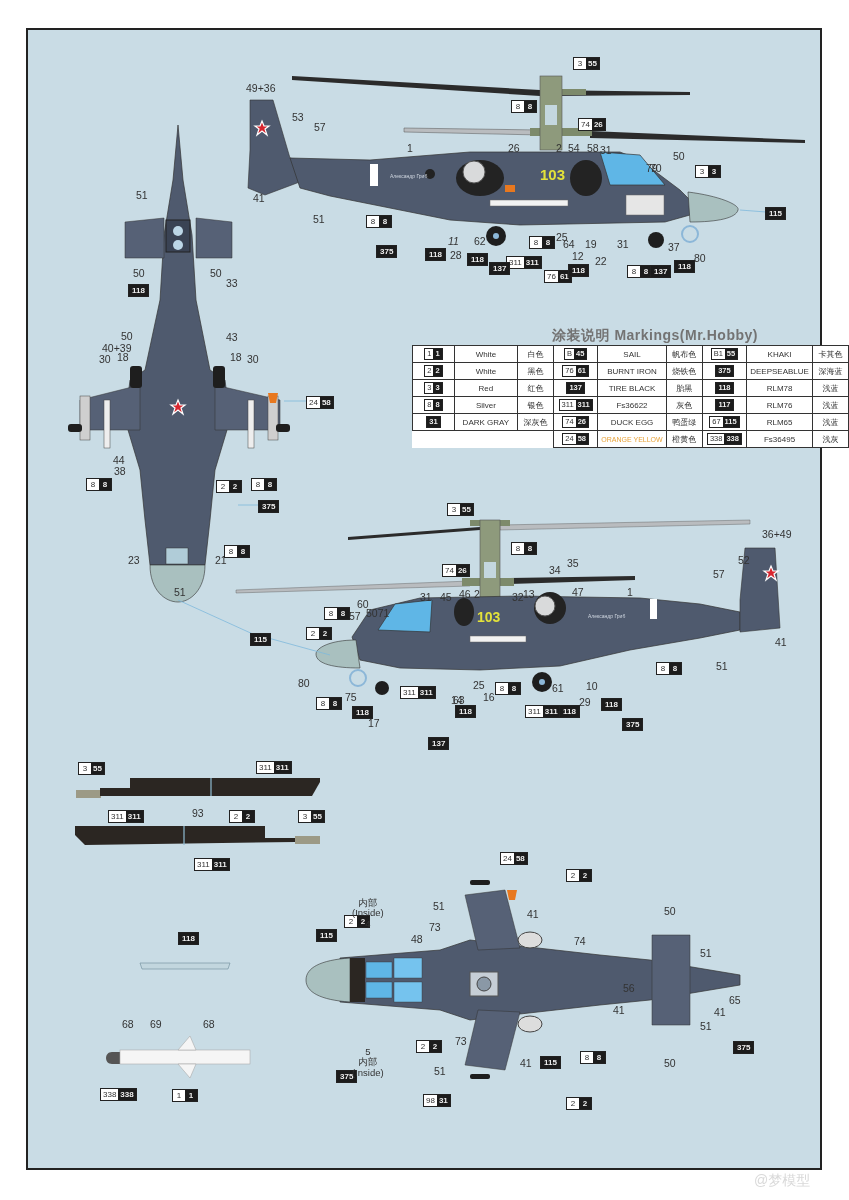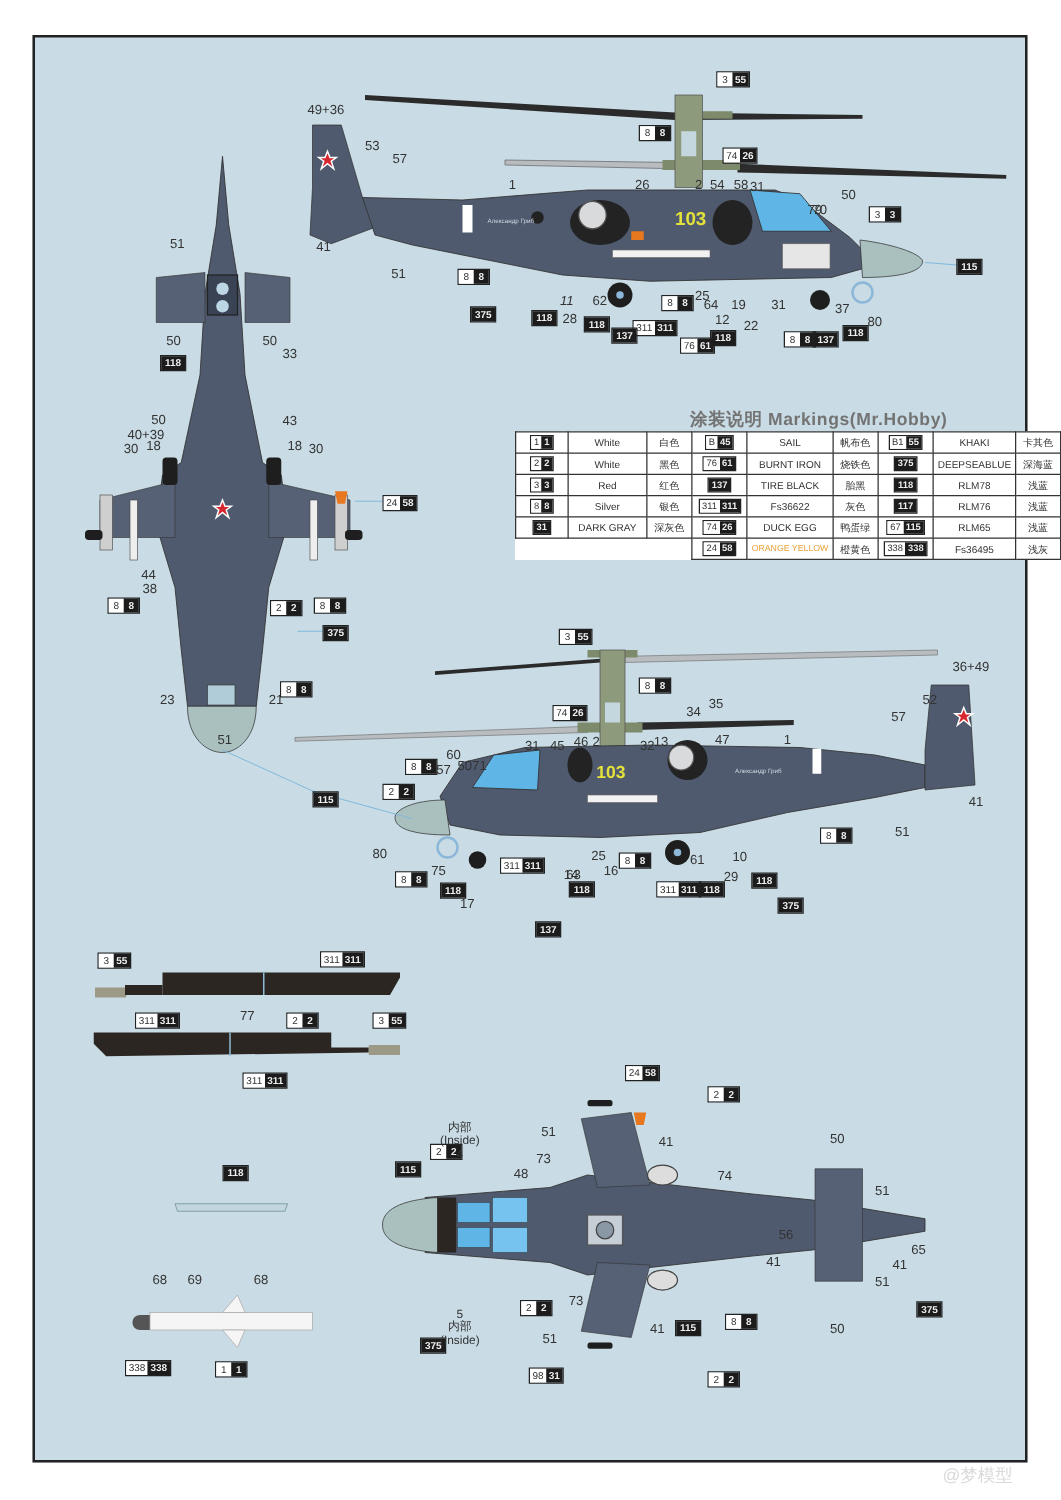--- a/index.html
+++ b/index.html
@@ -362,21 +362,21 @@
     <div class="lbl" style="left: 298px; top: 678px;">80</div>
     <div class="lbl" style="left: 345px; top: 692px;">75</div>
     <div class="lbl" style="left: 451px; top: 695px;">14</div>
     <div class="lbl" style="left: 453px; top: 695px;">63</div>
     <div class="lbl" style="left: 483px; top: 692px;">16</div>
     <div class="lbl" style="left: 473px; top: 680px;">25</div>
     <div class="lbl" style="left: 552px; top: 683px;">61</div>
     <div class="lbl" style="left: 586px; top: 681px;">10</div>
     <div class="lbl" style="left: 579px; top: 697px;">29</div>
     <div class="lbl" style="left: 368px; top: 718px;">17</div>
-    <div class="lbl" style="left: 192px; top: 808px;">77</div>
+    <div class="lbl" style="left: 192px; top: 808px;">93</div>
     <div class="lbl" style="left: 122px; top: 1019px;">68</div>
     <div class="lbl" style="left: 150px; top: 1019px;">69</div>
     <div class="lbl" style="left: 203px; top: 1019px;">68</div>
     <div class="lbl" style="left: 433px; top: 901px;">51</div>
     <div class="lbl" style="left: 527px; top: 909px;">41</div>
     <div class="lbl" style="left: 429px; top: 922px;">73</div>
     <div class="lbl" style="left: 411px; top: 934px;">48</div>
     <div class="lbl" style="left: 574px; top: 936px;">74</div>
     <div class="lbl" style="left: 623px; top: 936px; margin-top: 47px;">56</div>
     <div class="lbl" style="left: 664px; top: 906px;">50</div>

